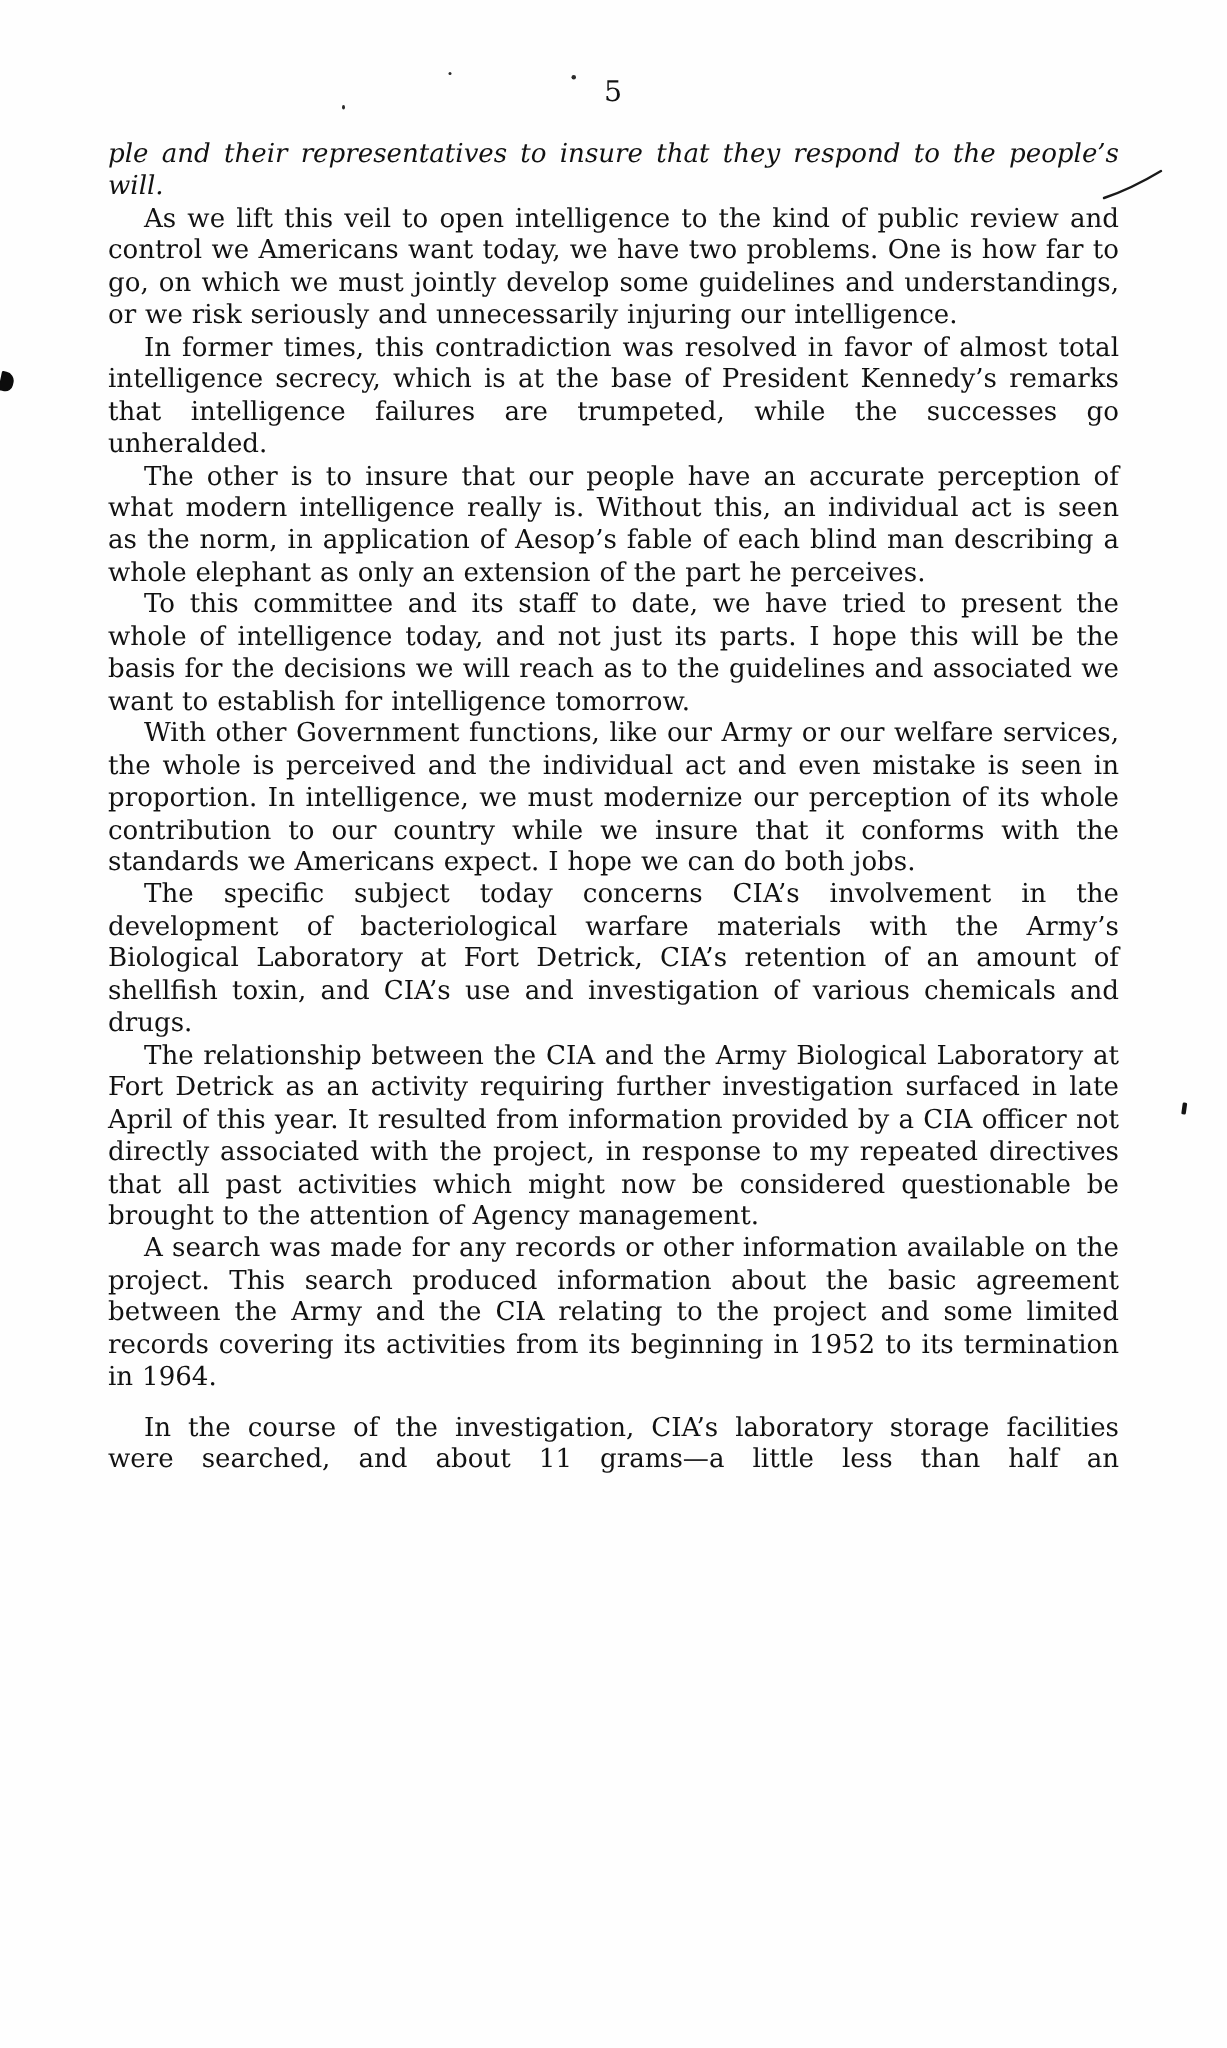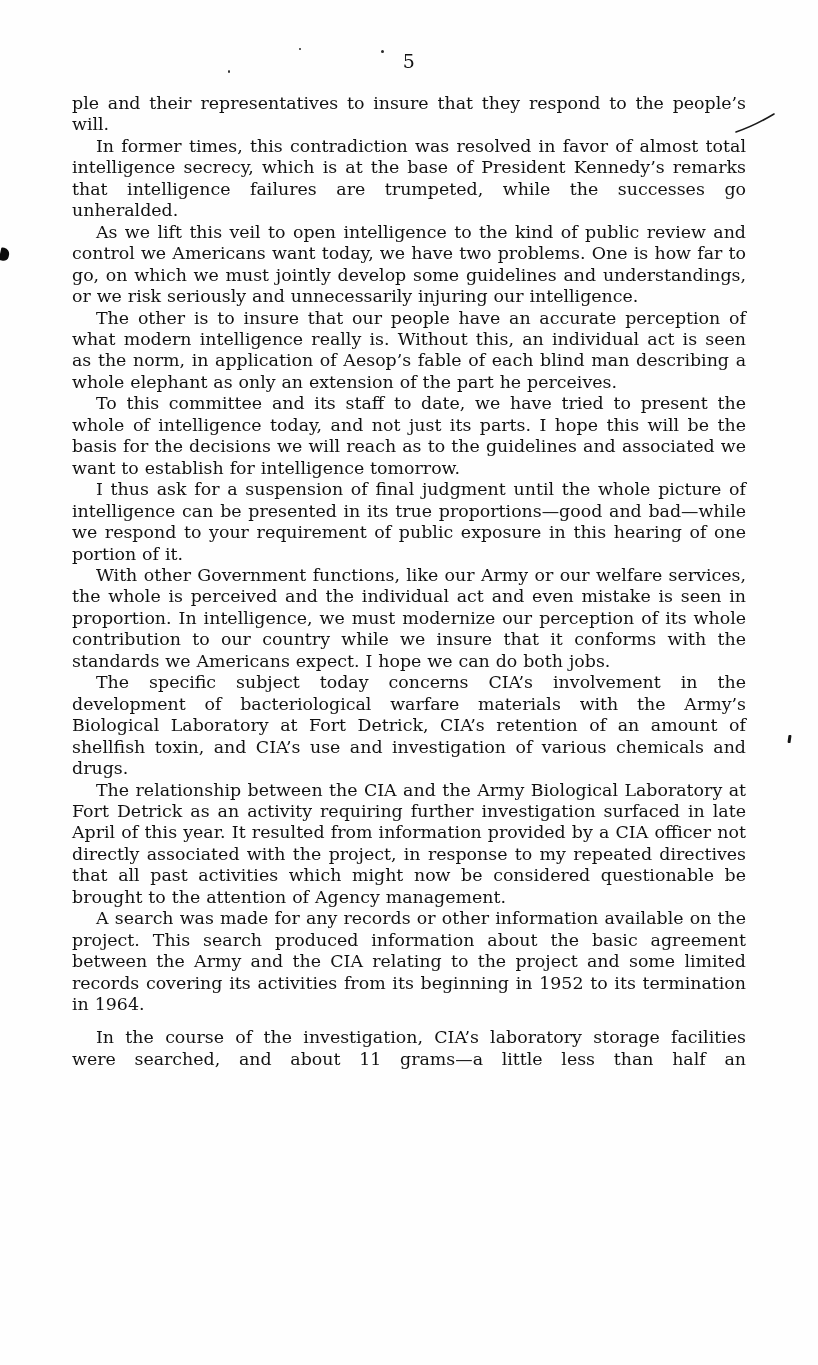--- a/index.html
+++ b/index.html
@@ -36,21 +36,21 @@
     text-align: justify;
     hyphens: auto;
     -webkit-hyphens: auto;
     word-spacing: 0.4px;
   }
   .para {
     margin: 0;
     padding: 0;
     text-indent: 24px;
   }
-  .para.noindent { text-indent: 0; }
+  .para.noindent { text-indent: 0; font-style: italic; }
   .para.justify-last { text-align-last: justify; margin-top: 12px; }
 
   
   .ink-blob {
     position: absolute;
     left: 0px;
     top: 248px;
     width: 9px;
     height: 13px;
     background: #0c0c0c;
@@ -81,25 +81,24 @@
 </style>
 </head>
 <body>
 
 <div class="page">
 
   <div class="page-number">5</div>
 
   <div class="text-block">
     <p class="para noindent">ple and their representatives to insure that they respond to the people’s will.</p>
+    <p class="para">As we lift this veil to open intelligence to the kind of public review and control we Americans want today, we have two problems. One is how far to go, on which we must jointly develop some guidelines and understandings, or we risk seriously and unnecessarily injuring our intelligence.</p>
     <p class="para">In former times, this contradiction was resolved in favor of almost total intelligence secrecy, which is at the base of President Kennedy’s remarks that intelligence failures are trumpeted, while the successes go unheralded.</p>
-    <p class="para">As we lift this veil to open intelligence to the kind of public review and control we Americans want today, we have two problems. One is how far to go, on which we must jointly develop some guidelines and understandings, or we risk seriously and unnecessarily injuring our intelligence.</p>
     <p class="para">The other is to insure that our people have an accurate perception of what modern intelligence really is. Without this, an individual act is seen as the norm, in application of Aesop’s fable of each blind man describing a whole elephant as only an extension of the part he perceives.</p>
     <p class="para">To this committee and its staff to date, we have tried to present the whole of intelligence today, and not just its parts. I hope this will be the basis for the decisions we will reach as to the guidelines and associated we want to establish for intelligence tomorrow.</p>
-    <p class="para">I thus ask for a suspension of final judgment until the whole picture of intelligence can be presented in its true proportions—good and bad—while we respond to your requirement of public exposure in this hearing of one portion of it.</p>
     <p class="para">With other Government functions, like our Army or our welfare services, the whole is perceived and the individual act and even mistake is seen in proportion. In intelligence, we must modernize our perception of its whole contribution to our country while we insure that it conforms with the standards we Americans expect. I hope we can do both jobs.</p>
     <p class="para">The specific subject today concerns CIA’s involvement in the development of bacteriological warfare materials with the Army’s Biological Laboratory at Fort Detrick, CIA’s retention of an amount of shellfish toxin, and CIA’s use and investigation of various chemicals and drugs.</p>
     <p class="para">The relationship between the CIA and the Army Biological Laboratory at Fort Detrick as an activity requiring further investigation surfaced in late April of this year. It resulted from information provided by a CIA officer not directly associated with the project, in response to my repeated directives that all past activities which might now be considered questionable be brought to the attention of Agency management.</p>
     <p class="para">A search was made for any records or other information available on the project. This search produced information about the basic agreement between the Army and the CIA relating to the project and some limited records covering its activities from its beginning in 1952 to its termination in 1964.</p>
     <p class="para justify-last">In the course of the investigation, CIA’s laboratory storage facilities were searched, and about 11 grams—a little less than half an</p>
   </div>
 
   <div class="ink-blob"></div>
 
   <svg class="pen-stroke" viewBox="0 0 50 30" xmlns="http://www.w3.org/2000/svg">

